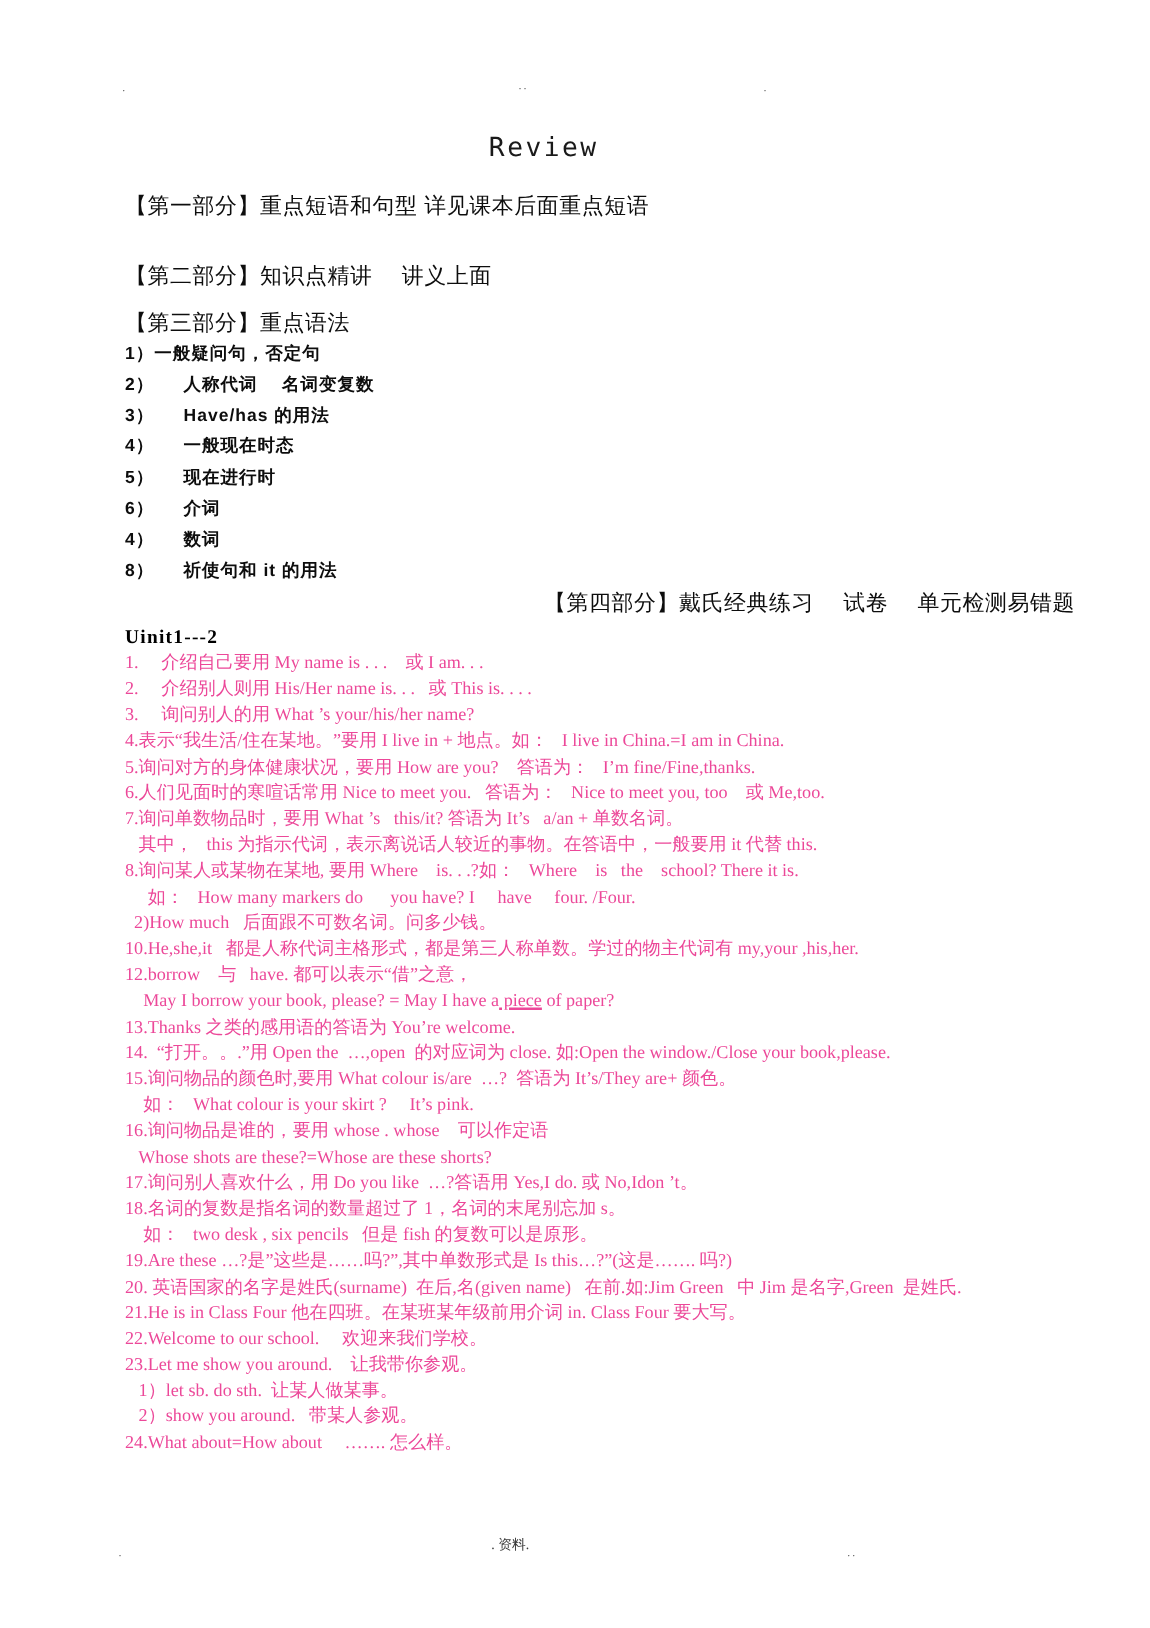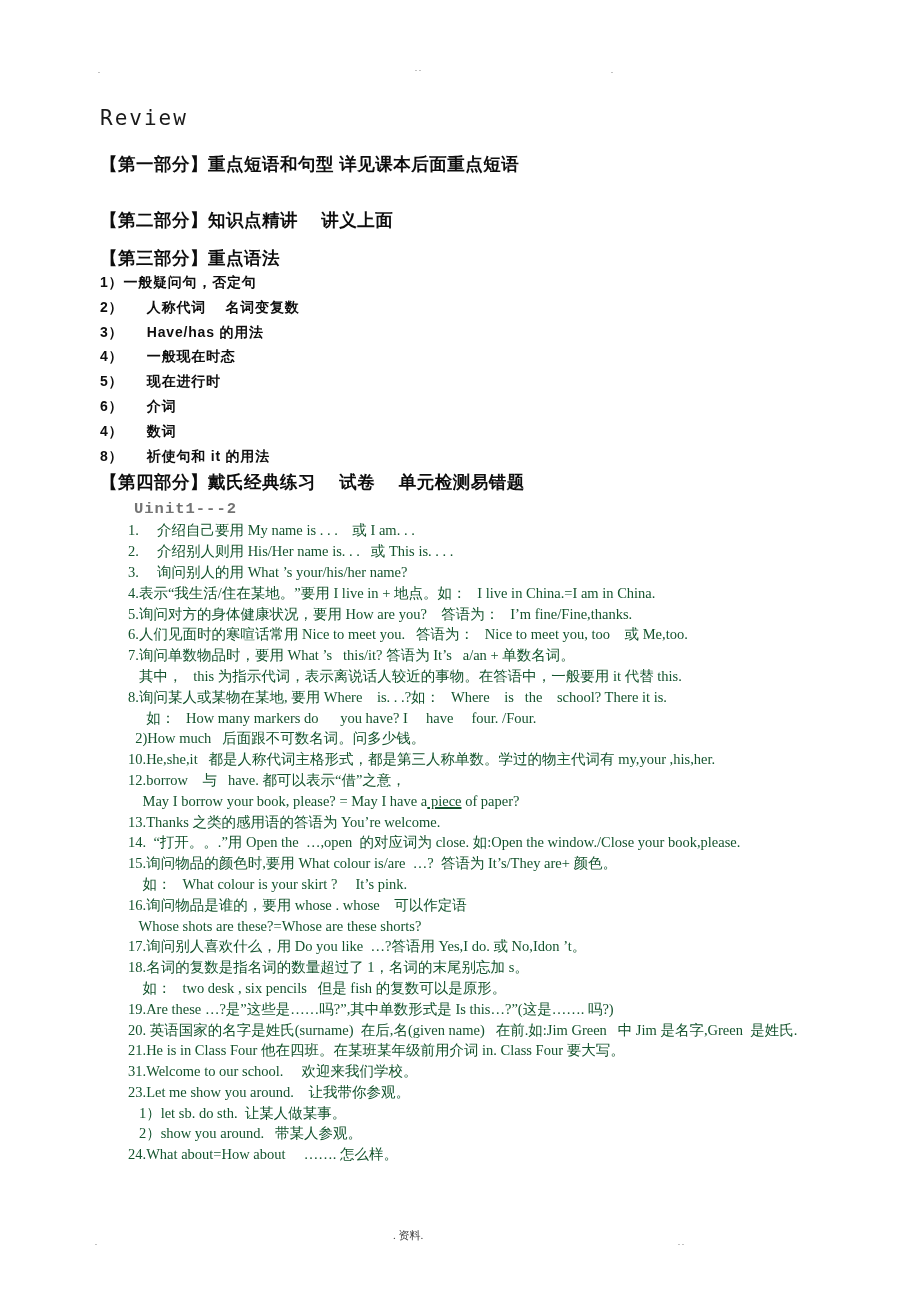--- a/index.html
+++ b/index.html
@@ -1,41 +1,41 @@
 <!DOCTYPE html>
 <html><head>
 <meta charset="utf-8">
 <style>
   * { margin:0; padding:0; box-sizing:border-box; }
   html,body { width:920px; height:1302px; background:#ffffff; overflow:hidden; position:relative; }
   .page { position:absolute; left:0; top:0; width:920px; height:1302px; background:#fff; }
   .content { position:absolute; left:100px; top:0; width:760px; color:#141414; }
 
-  .title { margin-top:106px; width:670px; text-align:left;
+  .title { margin-top:106px; width:670px; text-align:center;
            font-family:"DejaVu Sans Mono","DejaVu Sans",monospace;
            font-size:21px; letter-spacing:2px; color:#1a1a1a; }
 
   .part-hdr { font-family:"Liberation Sans","DejaVu Sans",sans-serif;
-              font-weight:bold; font-size:17.5px; letter-spacing:0.5px;
+              font-weight:normal; font-size:17.5px; letter-spacing:0.5px;
               white-space:pre; color:#0d0d0d; }
   .hdr1 { margin-top:22px; }
   .hdr2 { margin-top:32px; }
   .hdr3 { margin-top:14px; }
-  .hdr4 { margin-top:2px; }
+  .hdr4 { margin-top:2px;text-align:right; }
 
   .g-item { font-family:"Liberation Sans","DejaVu Sans",sans-serif;
             font-weight:bold; font-size:14px; line-height:24.8px;
             white-space:pre; letter-spacing:0.8px; color:#0d0d0d; }
 
-  .unit { margin-top:5px; font-family:Liberation Mono, monospace;
+  .unit { margin-top:5px; font-family:Liberation Serif, serif;
           font-weight:bold; font-size:15.5px; line-height:21px;
-          letter-spacing:1px; color:#737373;margin-left:34px; }
+          letter-spacing:1px; color:#000000; }
 
   .note { font-family:"Liberation Serif","DejaVu Serif",serif;
-          font-size:14.5px; line-height:20.8px; white-space:pre; color:#14532d;margin-left:28px; }
+          font-size:14.5px; line-height:20.8px; white-space:pre; color:#ec4899; }
   .note .u { text-decoration:underline; text-decoration-thickness:2px; }
 
   .mark { position:absolute; font-family:"Liberation Serif",serif;
           font-size:8px; color:#333; white-space:pre; }
   .footer-center { position:absolute; left:393px; top:1228px;
           font-family:"Liberation Serif","DejaVu Serif",serif;
           font-size:11px; color:#3a3a3a; white-space:pre; }
 </style>
 </head>
 <body>
@@ -88,21 +88,21 @@
       <div class="note">15.询问物品的颜色时,要用 What colour is/are  …?  答语为 It’s/They are+ 颜色。</div>
       <div class="note">    如：   What colour is your skirt ?     It’s pink.</div>
       <div class="note">16.询问物品是谁的，要用 whose . whose    可以作定语</div>
       <div class="note">   Whose shots are these?=Whose are these shorts?</div>
       <div class="note">17.询问别人喜欢什么，用 Do you like  …?答语用 Yes,I do. 或 No,Idon ’t。</div>
       <div class="note">18.名词的复数是指名词的数量超过了 1，名词的末尾别忘加 s。</div>
       <div class="note">    如：   two desk , six pencils   但是 fish 的复数可以是原形。</div>
       <div class="note">19.Are these …?是”这些是……吗?”,其中单数形式是 Is this…?”(这是……. 吗?)</div>
       <div class="note">20. 英语国家的名字是姓氏(surname)  在后,名(given name)   在前.如:Jim Green   中 Jim 是名字,Green  是姓氏.</div>
       <div class="note">21.He is in Class Four 他在四班。在某班某年级前用介词 in. Class Four 要大写。</div>
-      <div class="note">31.Welcome to our school.     欢迎来我们学校。</div>
+      <div class="note">22.Welcome to our school.     欢迎来我们学校。</div>
       <div class="note">23.Let me show you around.    让我带你参观。</div>
       <div class="note">   1）let sb. do sth.  让某人做某事。</div>
       <div class="note">   2）show you around.   带某人参观。</div>
       <div class="note">24.What about=How about     ……. 怎么样。</div>
     </div>
 
   </div>
 
   <span class="mark" style="left:95px; top:1238px;">.</span>
   <span class="footer-center">. 资料.</span>

